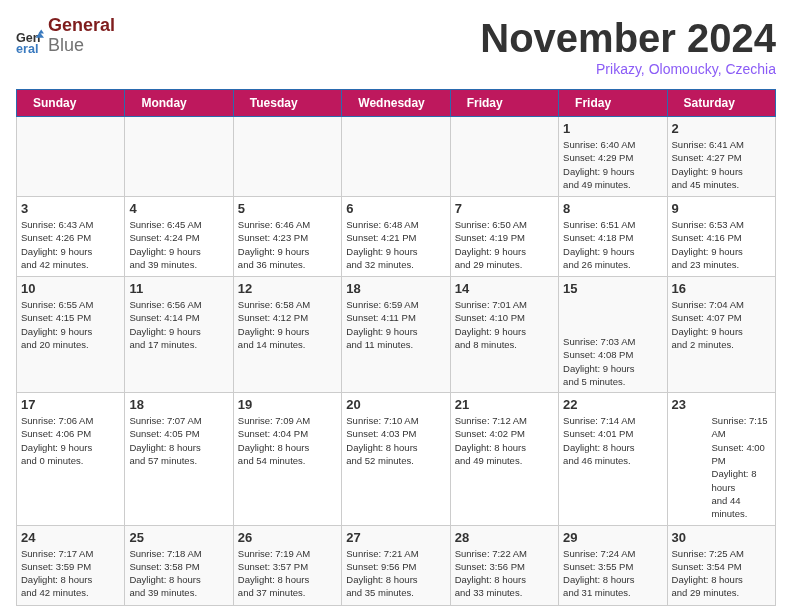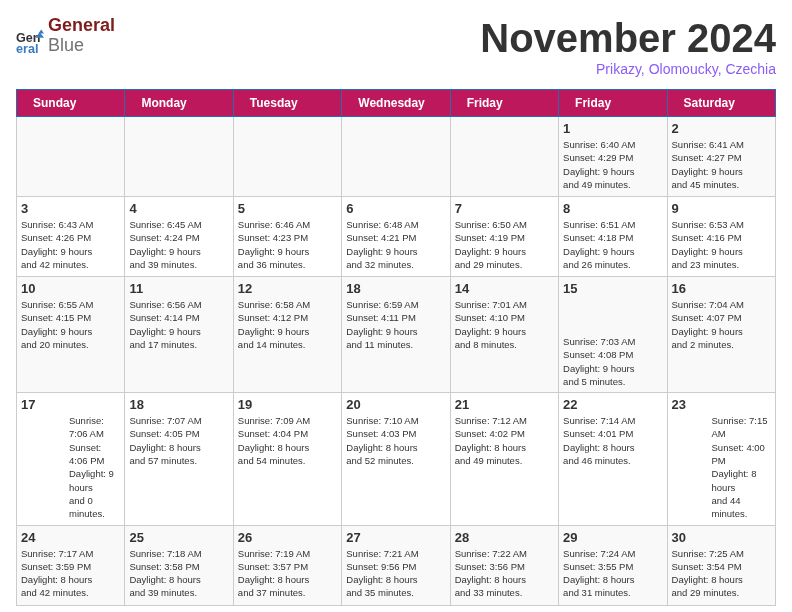--- a/index.html
+++ b/index.html
@@ -237,21 +237,21 @@
           <span class="day-number">16</span>
           <div class="day-info" style="white-space: pre-line;">Sunrise: 7:04 AM
 Sunset: 4:07 PM
 Daylight: 9 hours
 and 2 minutes.</div>
         </td>
       </tr>
       <tr>
         <td>
           <span class="day-number">17</span>
-          <div class="day-info" style="white-space: pre-line; margin-left: 48px;">Sunrise: 7:06 AM
+          <div class="day-info" style="white-space: pre-line;">Sunrise: 7:06 AM
 Sunset: 4:06 PM
 Daylight: 9 hours
 and 0 minutes.</div>
         </td>
         <td>
           <span class="day-number">18</span>
           <div class="day-info" style="white-space: pre-line;">Sunrise: 7:07 AM
 Sunset: 4:05 PM
 Daylight: 8 hours
 and 57 minutes.</div>

